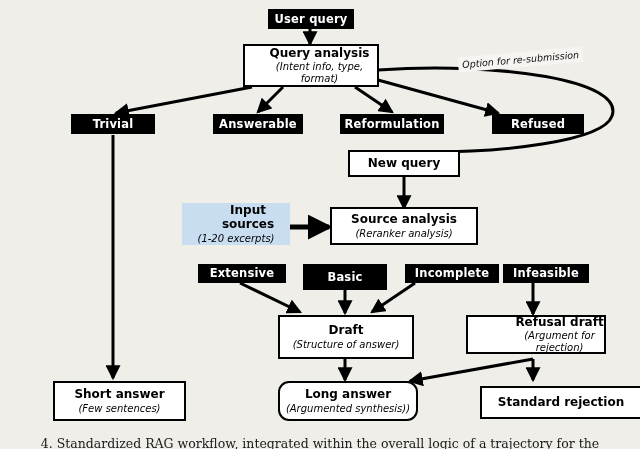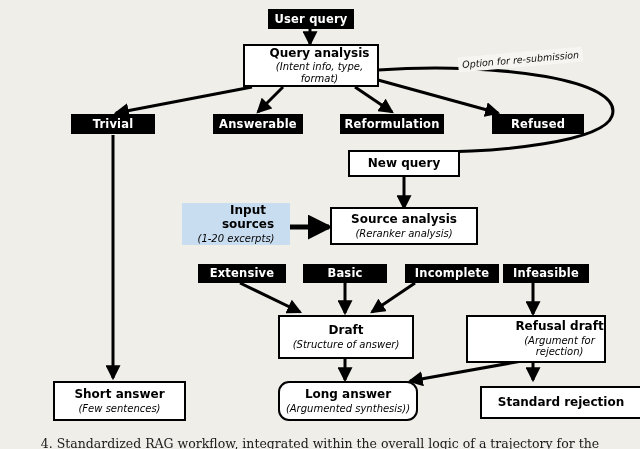--- a/index.html
+++ b/index.html
@@ -187,38 +187,38 @@
 
   <div class="node white-node" style="left:330px; top:207px; width:148px; height:38px;">
     <div class="title">Source analysis</div>
     <div class="subtitle">(Reranker analysis)</div>
   </div>
 
   <div class="node black-node" style="left:198px; top:264px; width:88px; height:19px;">
     <div class="title">Extensive</div>
   </div>
 
-  <div class="node black-node" style="left:303px; top:264px; width:84px; height:19px;">
+  <div class="node black-node" style="left:303px; top:264px; width:84px; height:26px;">
     <div class="title">Basic</div>
   </div>
 
   <div class="node black-node" style="left:405px; top:264px; width:94px; height:19px;">
     <div class="title">Incomplete</div>
   </div>
 
   <div class="node black-node" style="left:503px; top:264px; width:86px; height:19px;">
     <div class="title">Infeasible</div>
   </div>
 
   <div class="node white-node" style="left:278px; top:315px; width:136px; height:44px;">
     <div class="title">Draft</div>
     <div class="subtitle">(Structure of answer)</div>
   </div>
 
-  <div class="node white-node" style="left:466px; top:315px; width:140px; height:48px;padding-left:47px;">
+  <div class="node white-node" style="left:466px; top:315px; width:140px; height:39px;padding-left:47px;">
     <div class="title">Refusal draft</div>
     <div class="subtitle">(Argument for rejection)</div>
   </div>
 
   <div class="node white-node" style="left:53px; top:381px; width:133px; height:40px;">
     <div class="title">Short answer</div>
     <div class="subtitle">(Few sentences)</div>
   </div>
 
   <div class="node white-node" style="left:278px; top:381px; width:140px; height:40px;border-radius:11px;">

